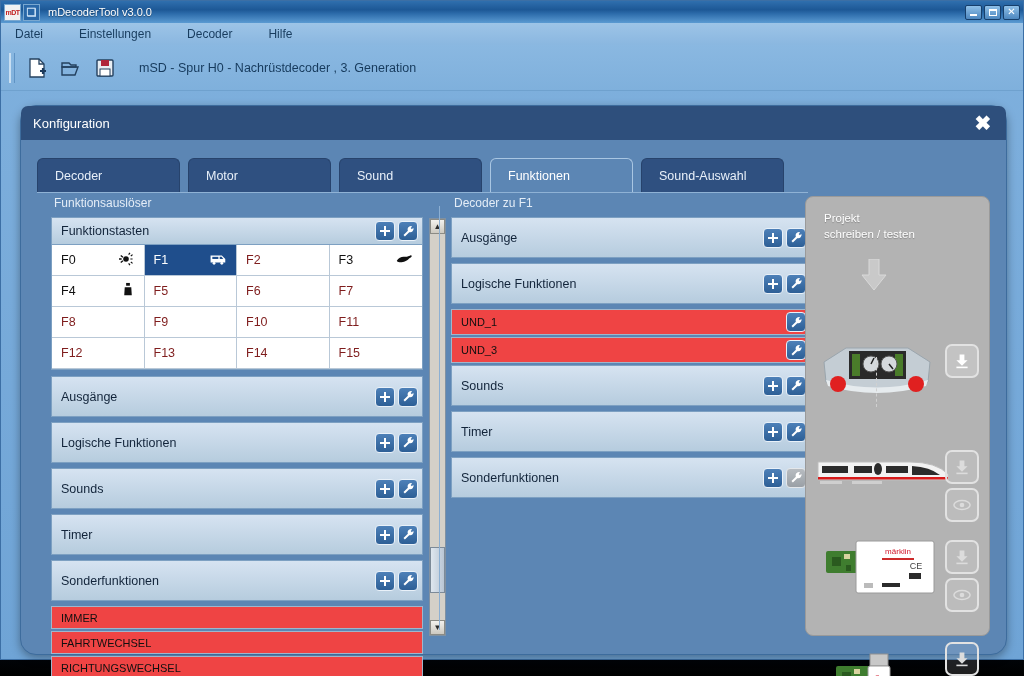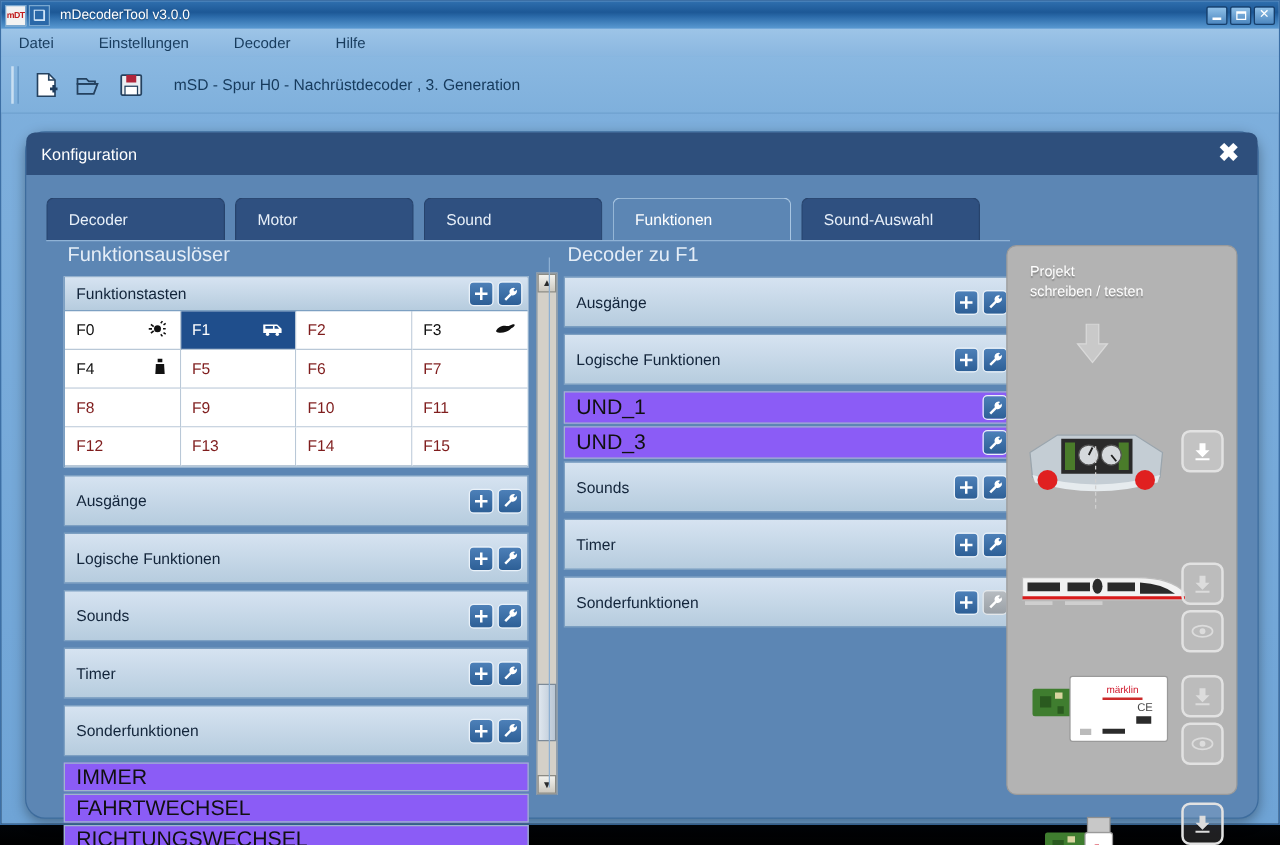--- a/index.html
+++ b/index.html
@@ -105,36 +105,36 @@
   }
 
   
   #content {
     position: absolute; left: 30px; top: 56px; width: 760px; bottom: 18px;
   }
   #left-col { position: absolute; left: 0; top: 0; width: 372px; bottom: 0; }
   #vsep { position: absolute; left: 388px; top: 10px; bottom: 6px; width: 1px; background: #8db0d3; }
   #right-col { position: absolute; left: 400px; top: 0; width: 360px; bottom: 0; }
 
-  .col-caption { color: #e4edf7; font-size: 16px; margin-bottom: 7px; padding-left: 3px; }
+  .col-caption { color: #e4edf7; font-size: 12px; margin-bottom: 7px; padding-left: 3px; }
 
   
   .grp-row {
     height: 41px; margin-bottom: 5px;
     background: linear-gradient(180deg,#d6e3f1 0%, #b6ccde 100%);
     border: 1px solid #7da0c2;
     display: flex; align-items: center;
     padding-left: 9px; color: #12243a; font-size: 12.5px;
     position: relative;
   }
   .item-row {
     height: 23px; margin-bottom: 2px;
-    background: #8b5cf6; border: 1px solid #9fb6cc;
+    background: #ef4444; border: 1px solid #9fb6cc;
     display: flex; align-items: center;
-    padding-left: 9px; color: #101010; font-size: 17px;
+    padding-left: 9px; color: #101010; font-size: 11px;
     position: relative;
   }
   .btn-group { position: absolute; right: 4px; top: 50%; transform: translateY(-50%); display: flex; gap: 3px; }
   .sq-btn {
     width: 20px; height: 20px; border-radius: 4px;
     background: linear-gradient(180deg,#4d80b8,#2d5f96);
     border: 1px solid #e9f1f9;
     display: flex; align-items: center; justify-content: center;
   }
   .sq-btn.dim { background: linear-gradient(180deg,#b7bcc1,#9aa0a6); border-color:#e4e7ea; }

